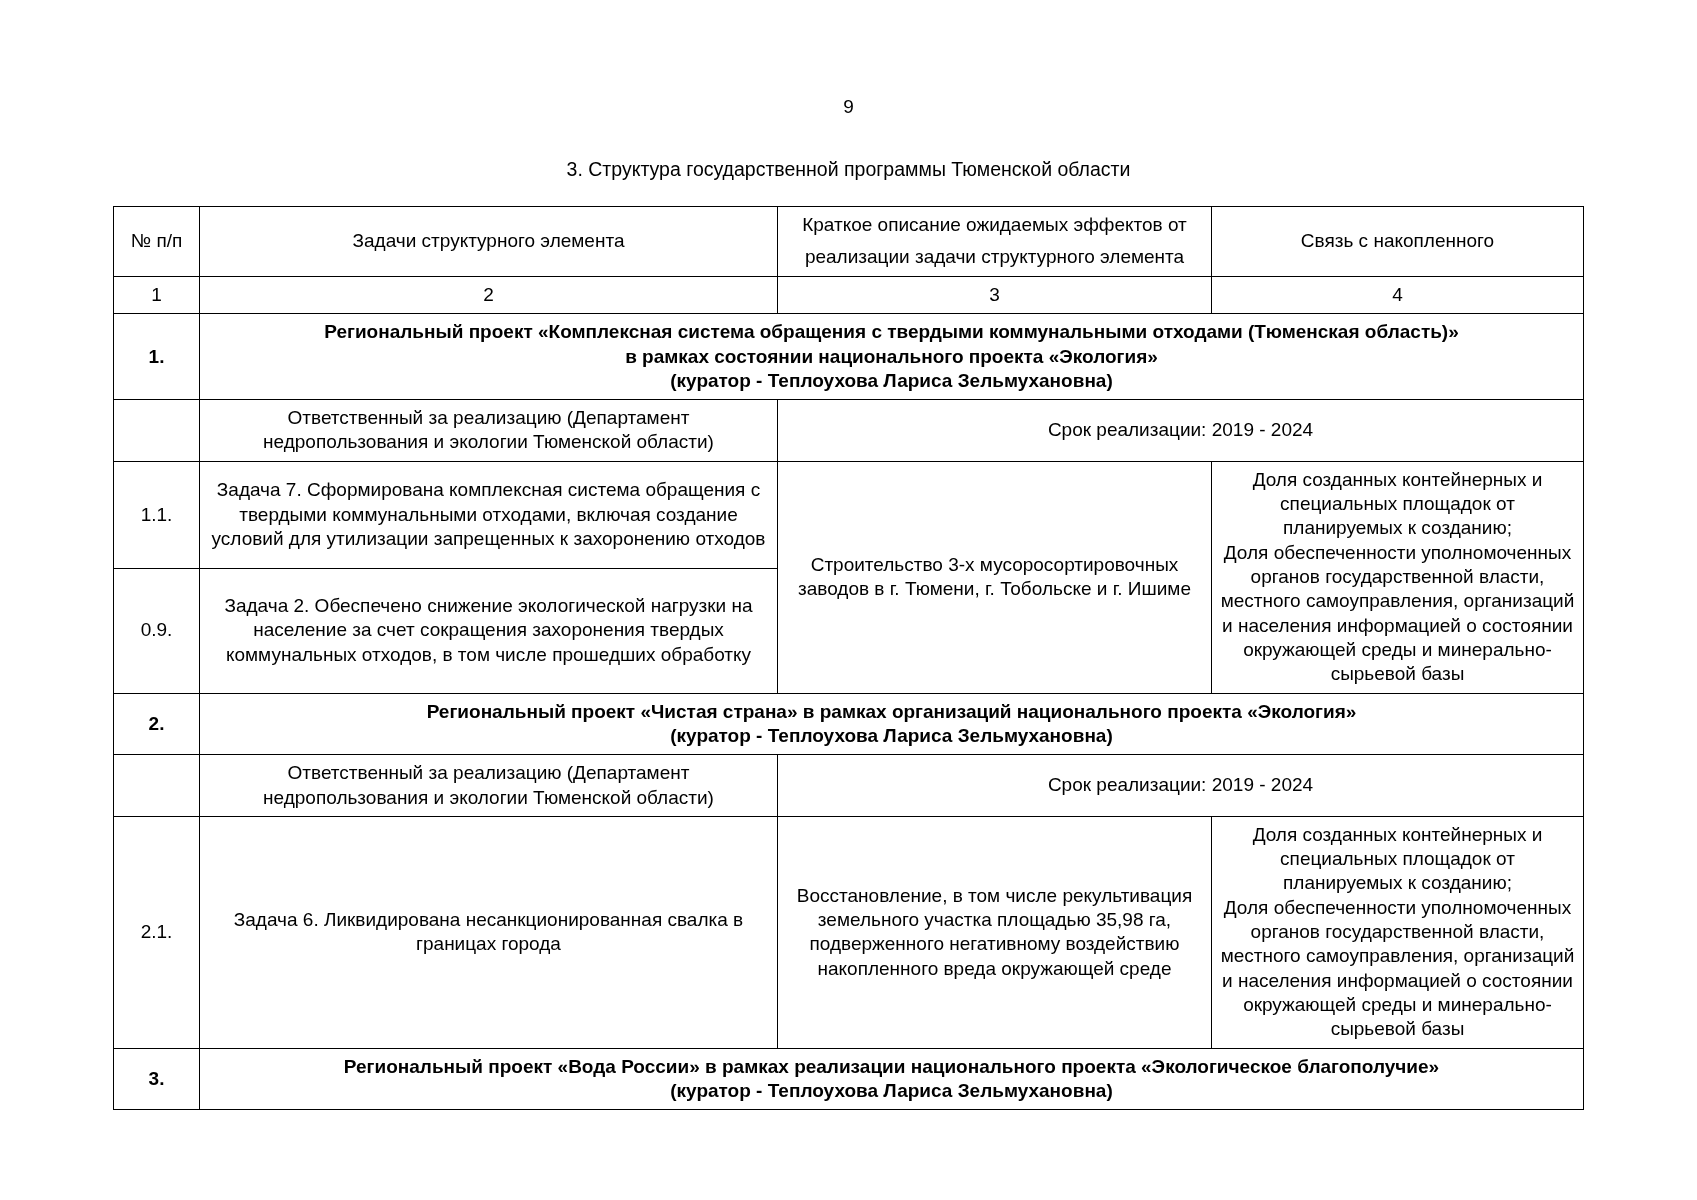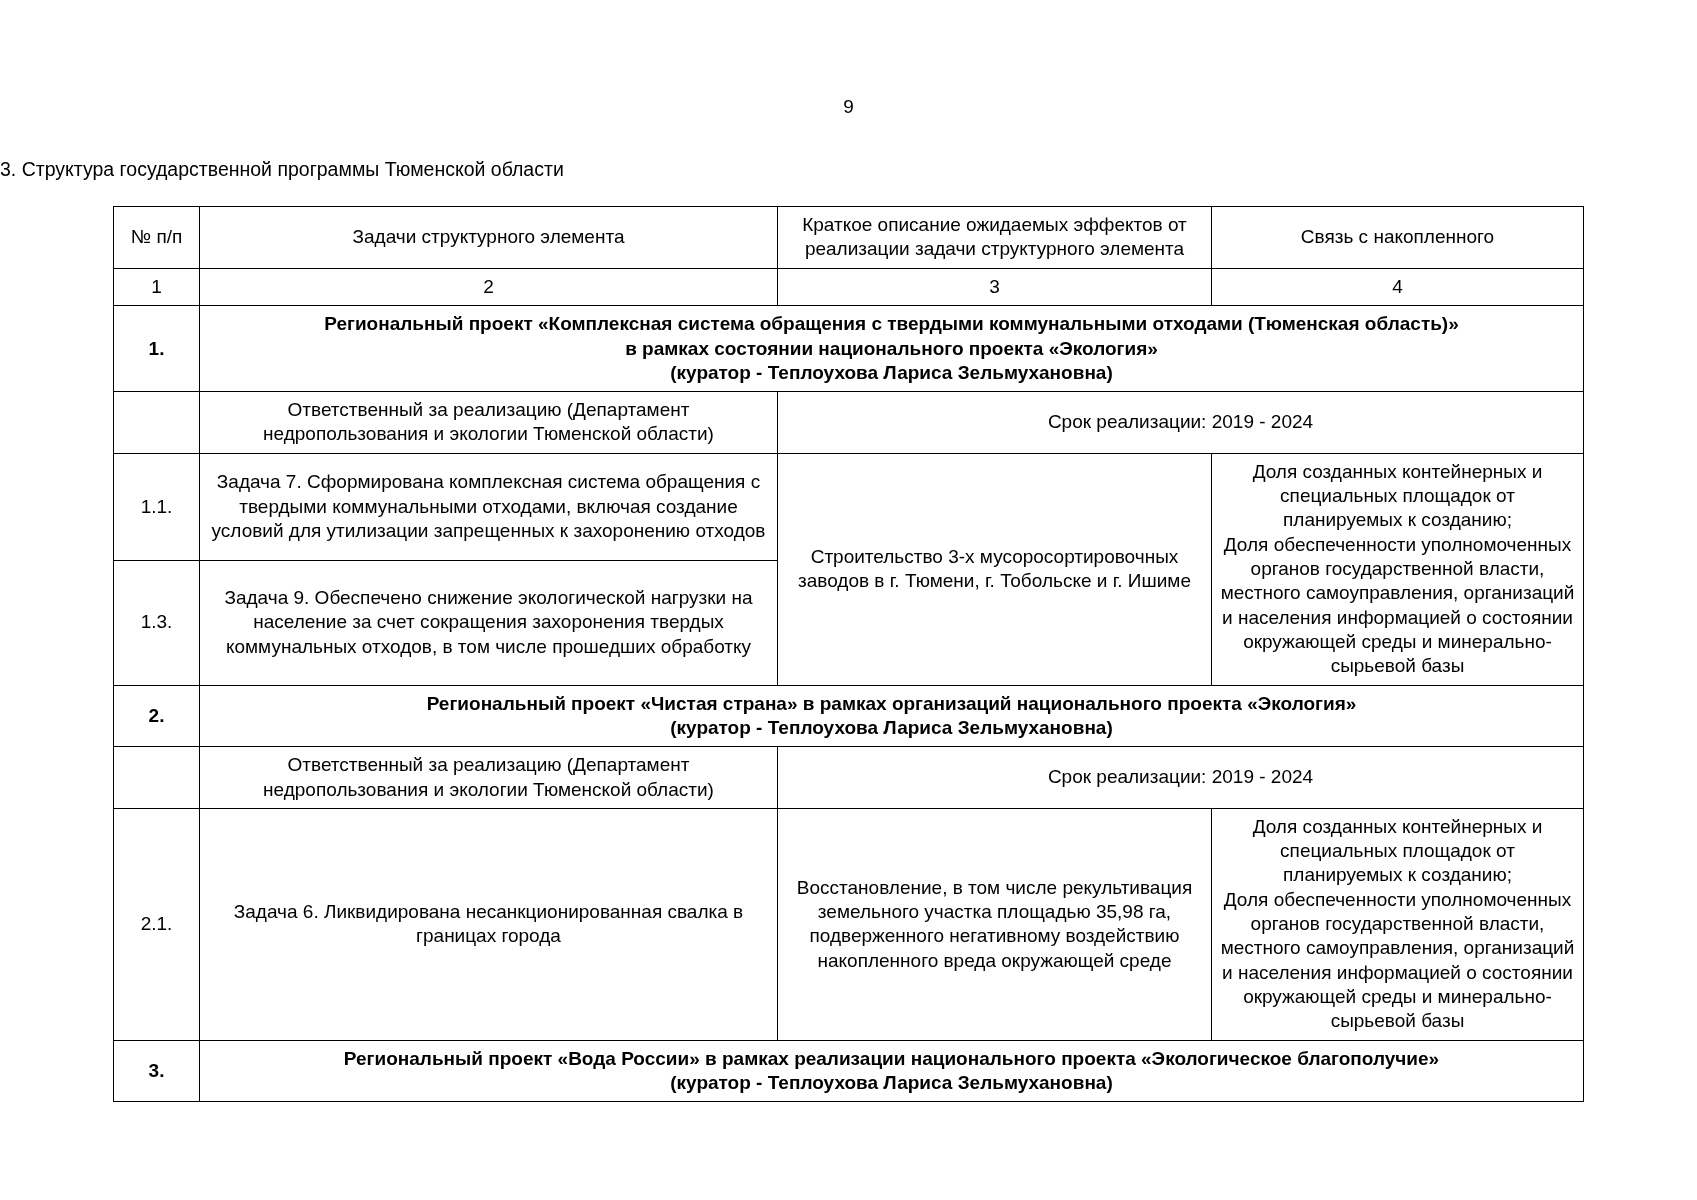--- a/index.html
+++ b/index.html
@@ -23,21 +23,21 @@
     padding: 0;
     background: #ffffff;
   }
   .page-number {
     text-align: center;
     font-size: 19px;
     line-height: 1;
     padding-top: 97px;
   }
   .doc-title {
-    text-align: left;
+    text-align: center;
     font-size: 19.5px;
     line-height: 1;
     margin-top: 44px;
   }
   table.struct {
     border-collapse: collapse;
     table-layout: fixed;
     width: 1470px;
     margin: 26px auto 0 auto;
   }
@@ -86,21 +86,21 @@
       <col class="col-desc">
       <col class="col-link">
     </colgroup>
     <tbody>
 
       <tr class="hdr">
         <td>№ п/п</td>
         <td>Задачи структурного элемента</td>
         <td>
           <div class="p-block lh-tight">Краткое описание ожидаемых эффектов от</div>
-          <div class="p-block lh-tight" style="margin-top:0">реализации задачи структурного элемента</div>
+          <div class="p-block lh-tight" style="margin-top:8px">реализации задачи структурного элемента</div>
         </td>
         <td>Связь с накопленного</td>
       </tr>
 
       <tr class="numrow">
         <td>1</td>
         <td>2</td>
         <td>3</td>
         <td>4</td>
       </tr>
@@ -127,22 +127,22 @@
         <td>1.1.</td>
         <td class="tall-pad">Задача 7. Сформирована комплексная система обращения с твердыми коммунальными отходами, включая создание условий для утилизации запрещенных к захоронению отходов</td>
         <td rowspan="2">Строительство 3-х мусоросортировочных заводов в г. Тюмени, г. Тобольске и г. Ишиме</td>
         <td rowspan="2">
           <div class="p-block">Доля созданных контейнерных и специальных площадок от планируемых к созданию;</div>
           <div class="p-block">Доля обеспеченности уполномоченных органов государственной власти, местного самоуправления, организаций и населения информацией о состоянии окружающей среды и  минерально-сырьевой базы</div>
         </td>
       </tr>
 
       <tr>
-        <td style="height:125px">1.3.</td>
-        <td class="tall-pad">Задача 9. Обеспечено снижение экологической нагрузки на население за счет сокращения захоронения твердых коммунальных отходов, в том числе прошедших обработку</td>
+        <td style="height:125px">0.9.</td>
+        <td class="tall-pad">Задача 2. Обеспечено снижение экологической нагрузки на население за счет сокращения захоронения твердых коммунальных отходов, в том числе прошедших обработку</td>
       </tr>
 
       <tr class="project-row">
         <td>2.</td>
         <td colspan="3">
           <div class="p-block">Региональный проект «Чистая страна» в рамках организаций национального проекта «Экология»</div>
           <div class="p-block" style="margin-top:0">(куратор - Теплоухова Лариса Зельмухановна)</div>
         </td>
       </tr>
 

